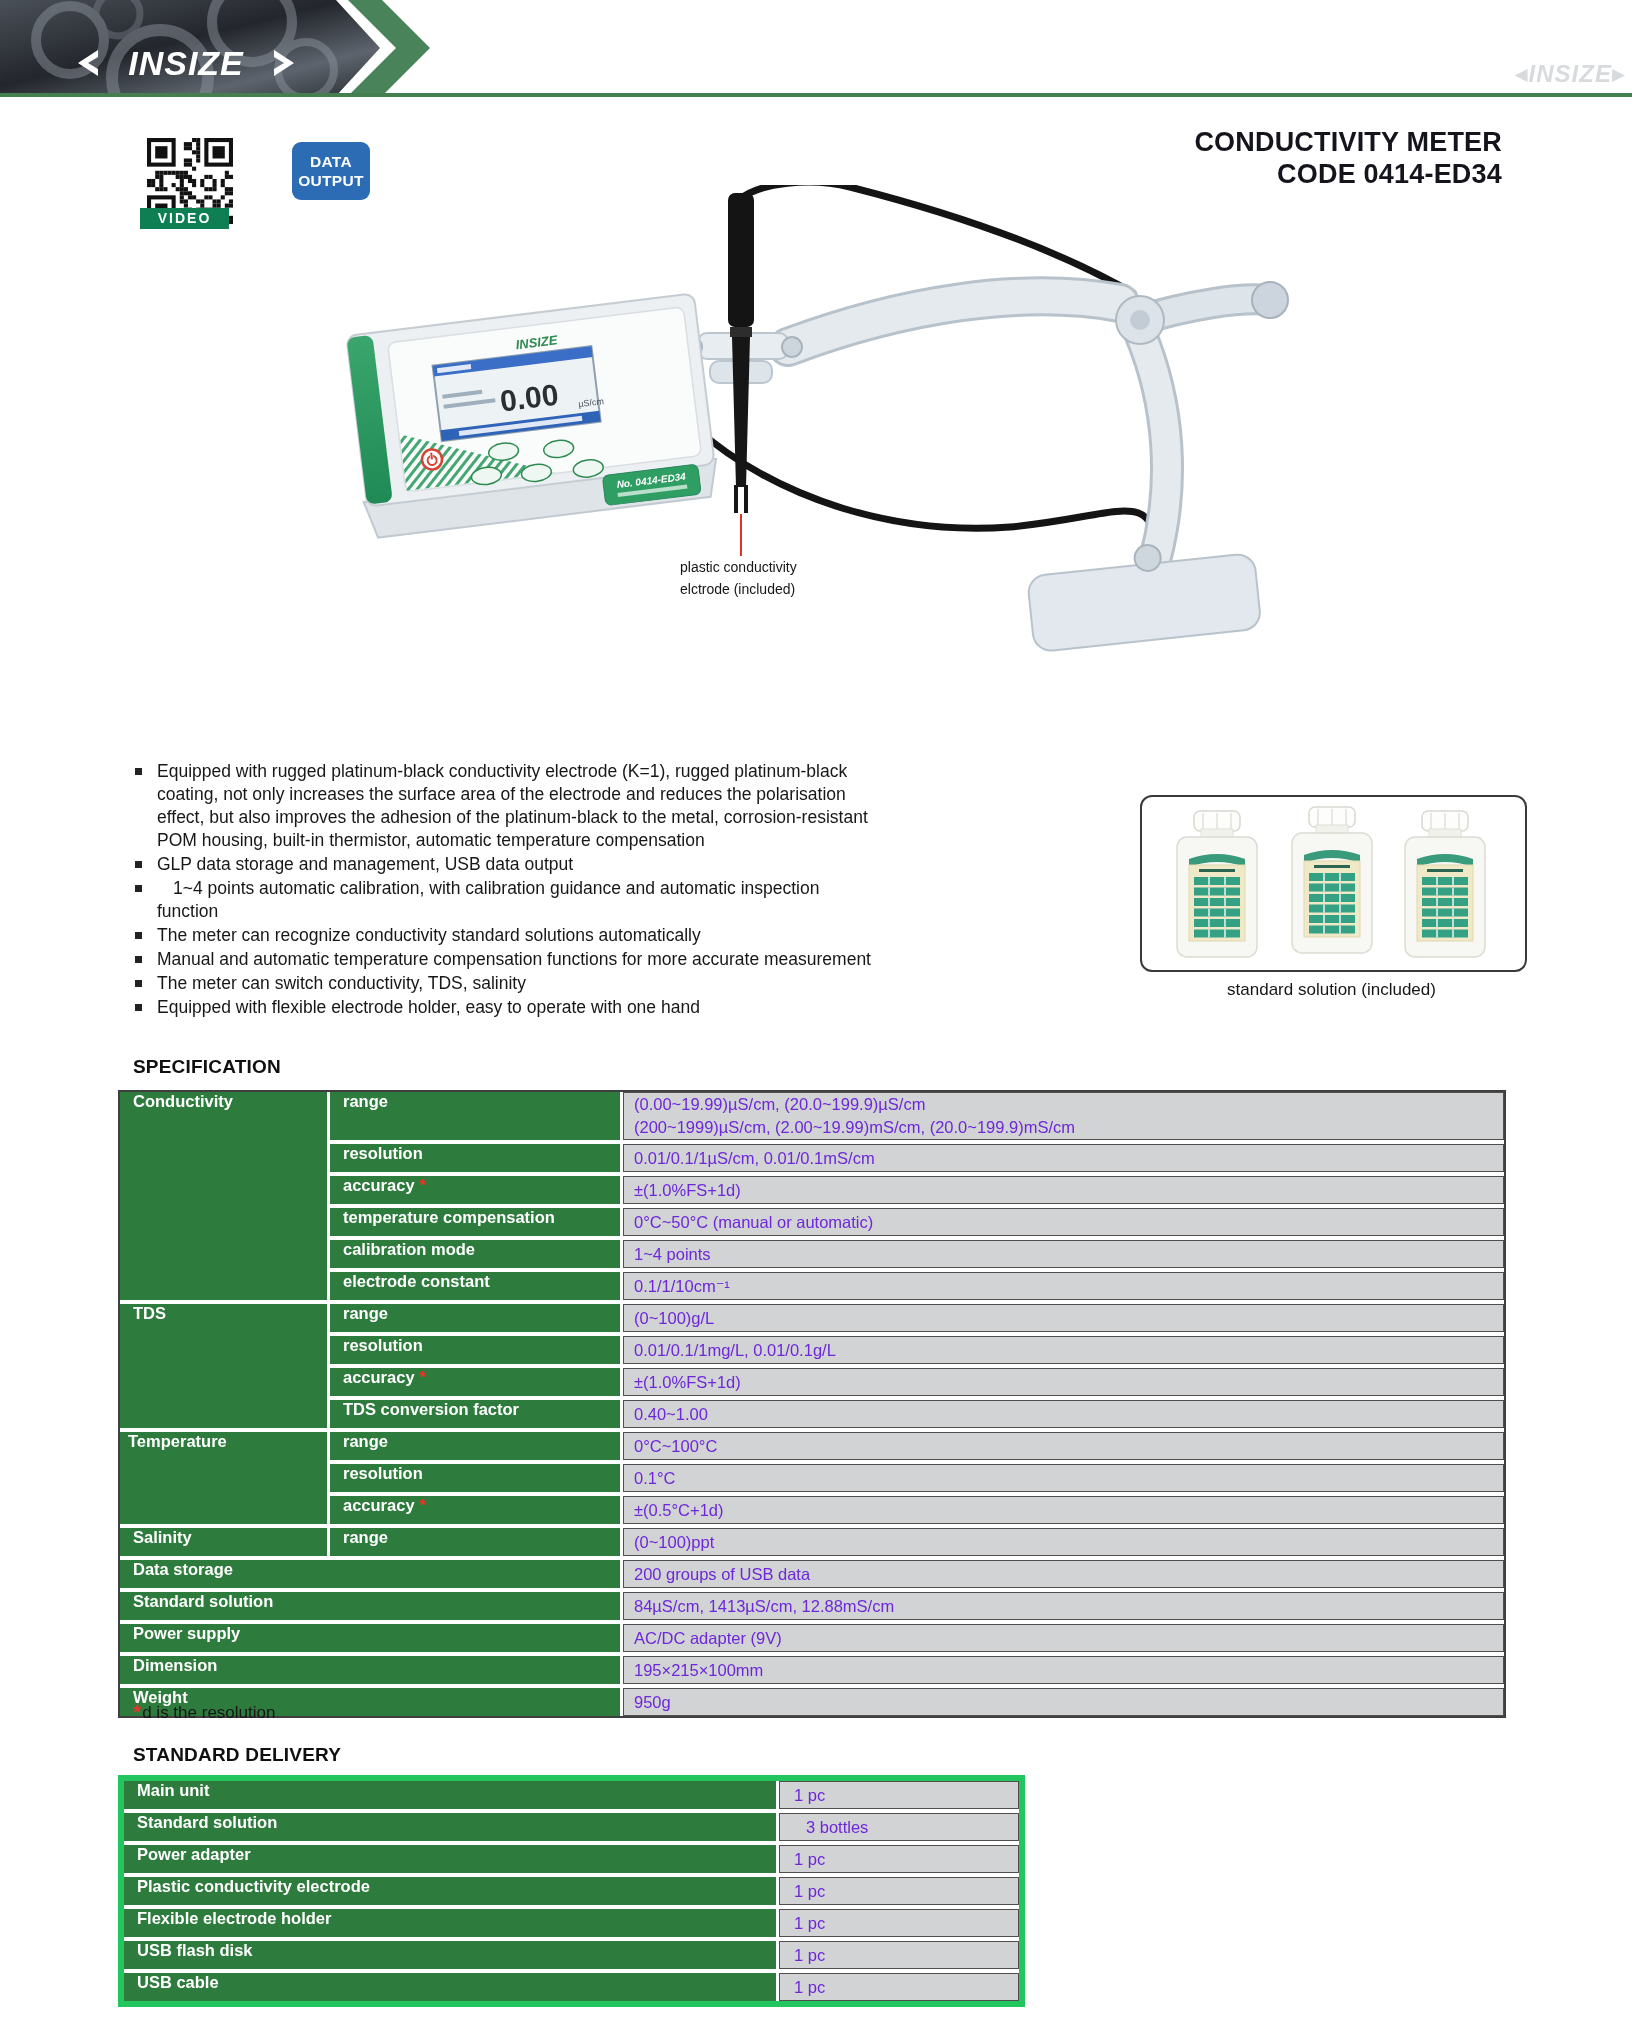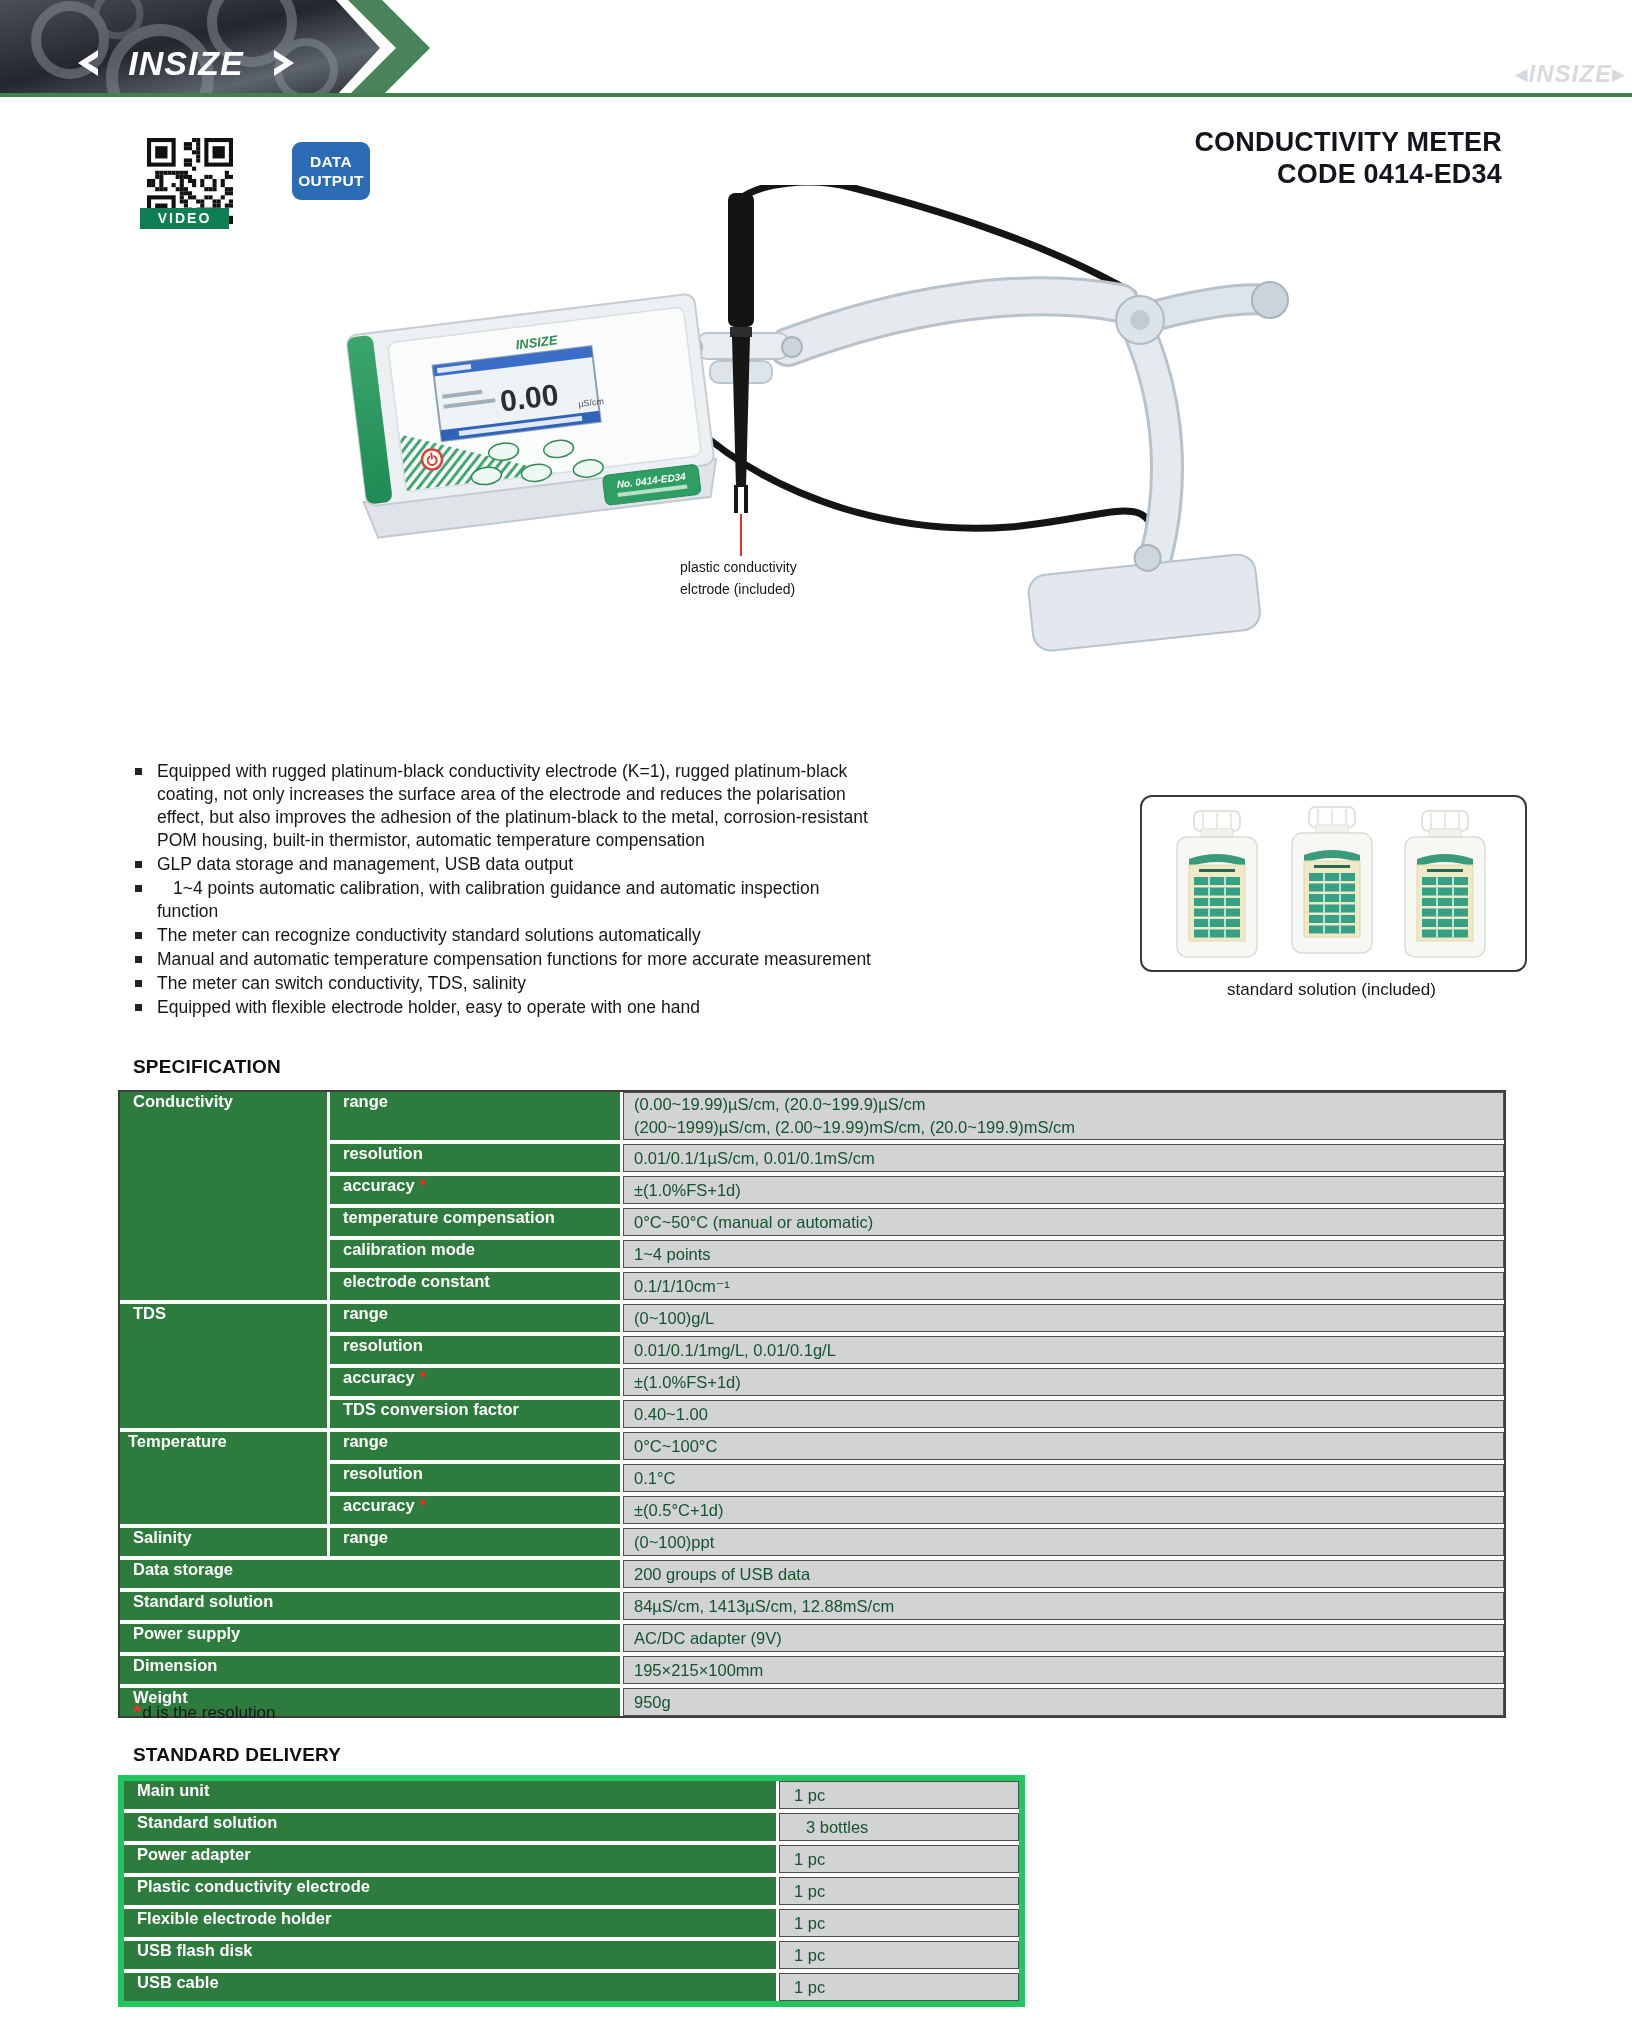--- a/index.html
+++ b/index.html
@@ -49,21 +49,21 @@
 
   
   .spec-grid{position:absolute;left:118px;top:1090px;width:1384px;
         display:grid;grid-template-columns:207px 290px 1fr;column-gap:3px;row-gap:4px;
         background:#fff;border:2px solid #3f3f3f;}
   .delivery-grid{position:absolute;left:118px;top:1775px;width:895px;
         display:grid;grid-template-columns:652px 1fr;column-gap:3px;row-gap:4px;
         background:#fff;border:6px solid #22c55e;}
   .g-cell{background:#2e7c3d;color:#fff;font-weight:bold;font-size:16.5px;
         display:flex;align-items:flex-start;padding-left:13px;min-height:26px;}
-  .v-cell{background:#d2d3d4;color:#14532d;font-size:16.5px;border:1px solid #4f4f4f;
+  .v-cell{background:#d2d3d4;color:#6d28d9;font-size:16.5px;border:1px solid #4f4f4f;
         display:flex;align-items:center;padding-left:10px;min-height:26px;
         white-space:pre-line;line-height:23px;}
   .star{color:#ff2d21;font-weight:bold;margin-left:5px;}
 
   
   .footnote{position:absolute;left:133px;top:1700px;font-size:17px;color:#161616;}
   .footnote .fstar{color:#e8352b;font-weight:bold;font-size:21px;vertical-align:-1px;margin-right:1px;}
 </style>
 </head>
 <body>

